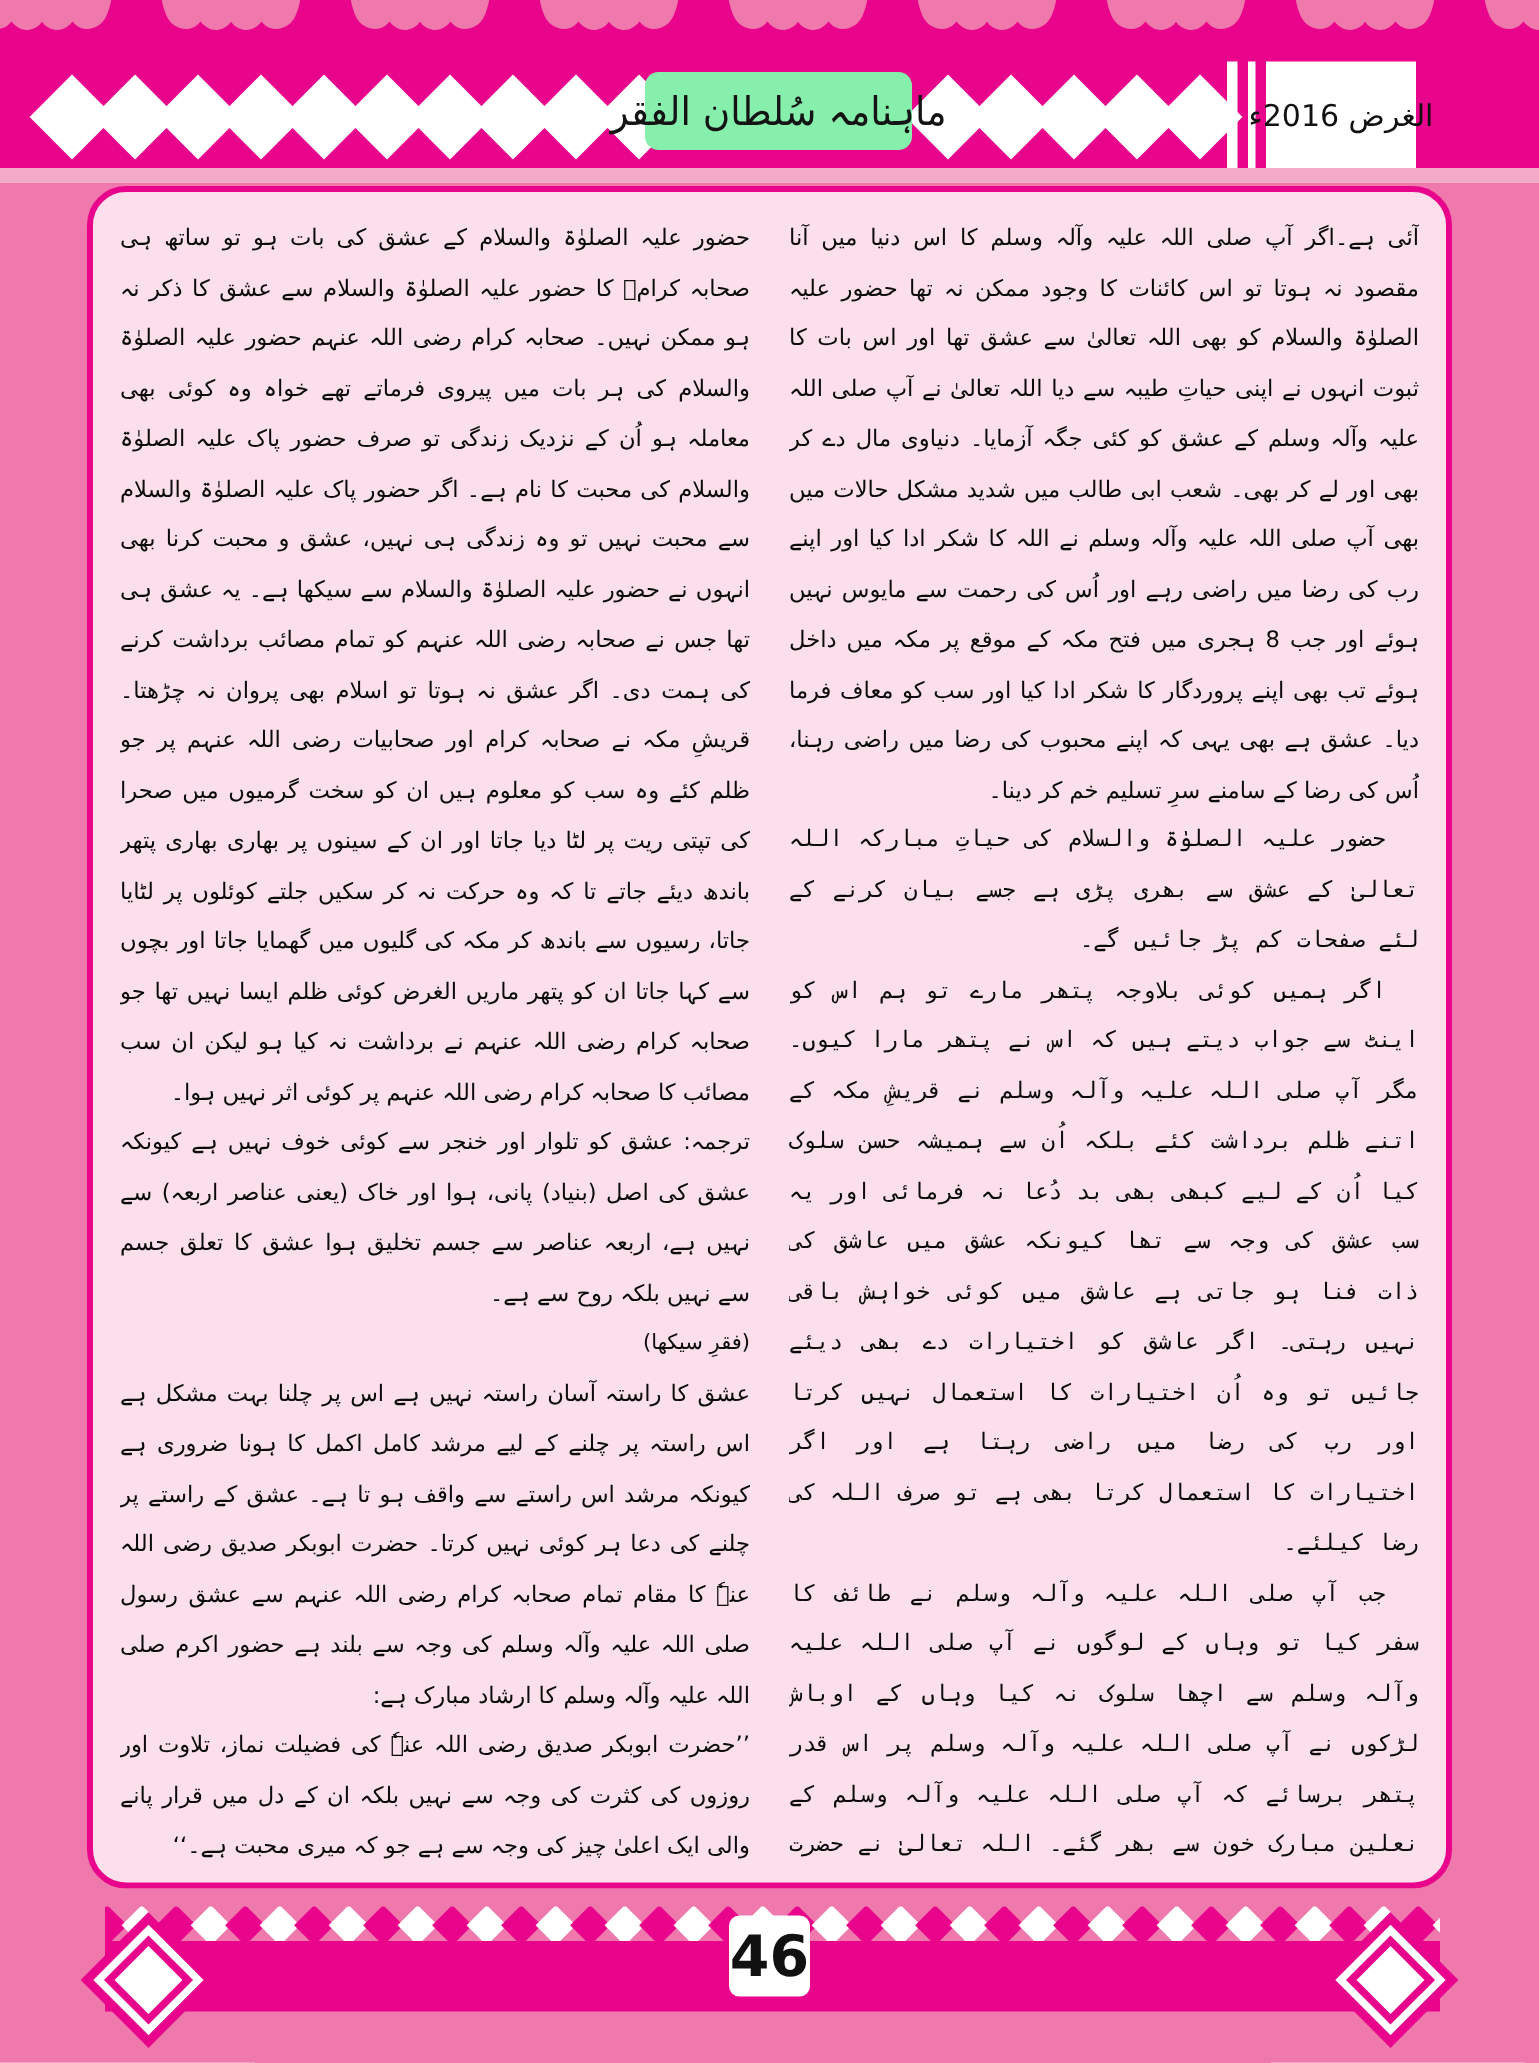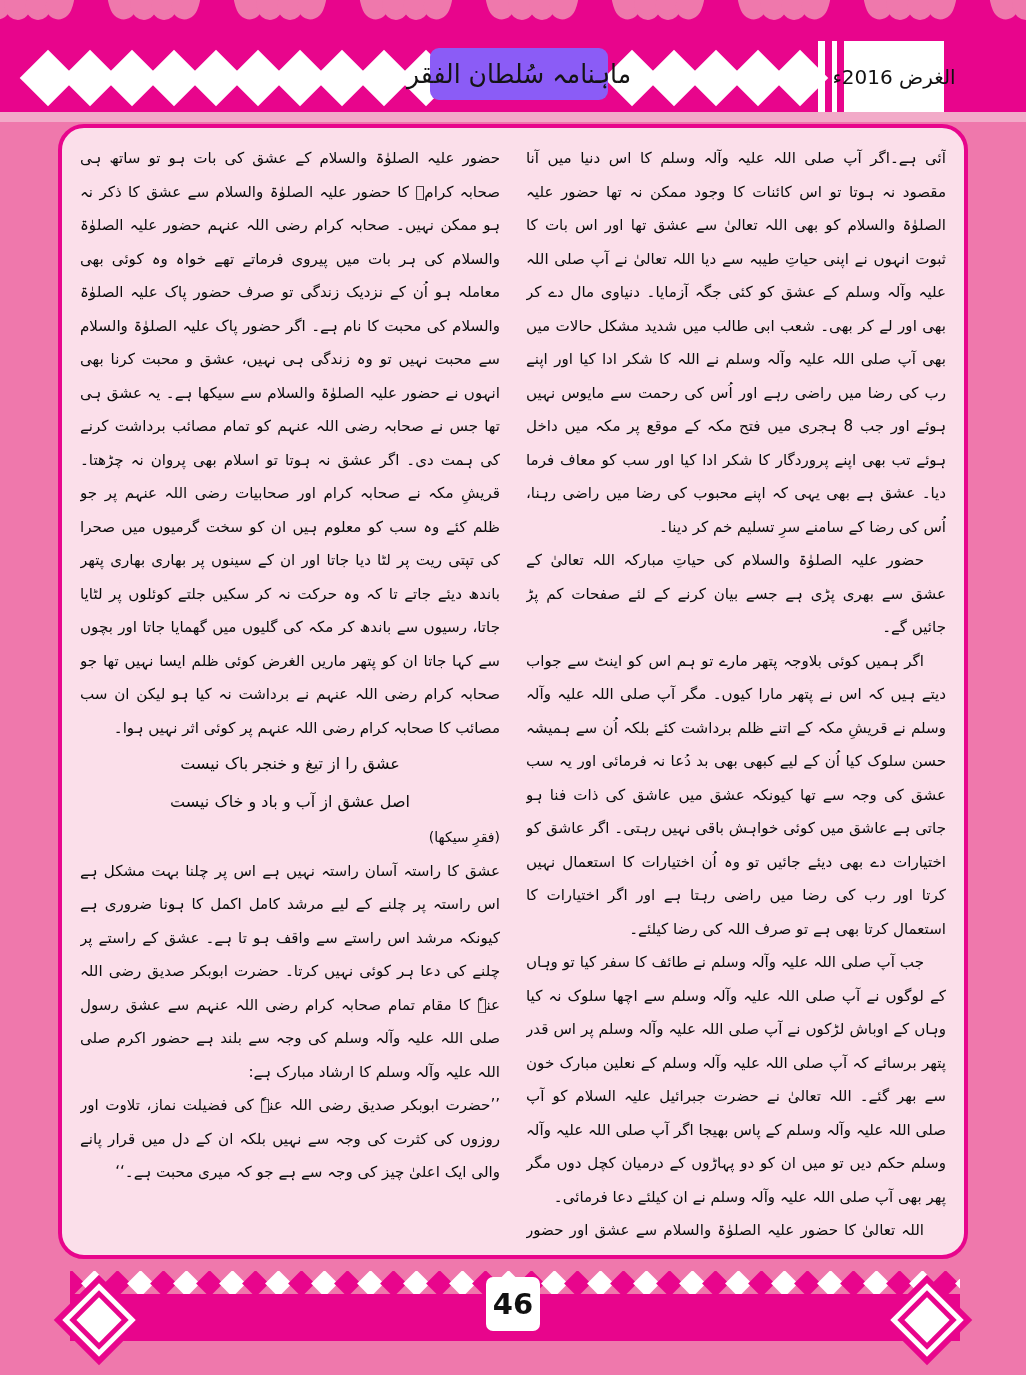--- a/index.html
+++ b/index.html
@@ -35,21 +35,21 @@
     position:absolute; left:0; top:52px; height:52px; width:820px;
   }
   .dia {
     position:absolute; top:6px; width:40px; height:40px;
     background:#ffffff; transform:rotate(45deg);
   }
 
   .logo-plate {
     position:absolute; left:430px; top:48px;
     width:178px; height:52px;
-    background:#8b5cf6; border-radius:9px;
+    background:#86efac; border-radius:9px;
     display:flex; align-items:center; justify-content:center;
   }
   .logo-text {
     font-size:25px; color:#141414; white-space:nowrap;
     font-family:"DejaVu Sans", sans-serif; direction:rtl;
     transform:scaleY(1.05);
   }
 
   .date-plate {
     position:absolute; left:844px; top:41px;
@@ -93,21 +93,21 @@
     direction:rtl;
     text-align:justify;
     font-family:"DejaVu Sans", sans-serif;
     font-size:15.1px;
     line-height:33.5px;
     color:#0b0b0b;
     overflow:hidden;
   }
   .col p { margin:0 0 0 0; text-align:justify; }
   .col p.cont { text-indent:0; }
-  .col p.indent { text-indent:22px; }
+  .col p.indent { text-indent:22px;font-family:Liberation Mono, monospace; }
 
   .verse {
     direction:rtl; text-align:center;
     line-height:38px; font-size:16px;
     letter-spacing:5px;
     font-family:"DejaVu Sans", sans-serif;
   }
   .verse-line { white-space:nowrap; }
   .attrib { direction:rtl; text-align:left; font-size:14px; }
   .quote { direction:rtl; text-align:justify; }
@@ -131,21 +131,21 @@
   .foot-bar {
     position:absolute; left:70px; top:35px; width:890px; height:47px;
     background:#e8058c;
   }
   .pagenum {
     position:absolute; left:486px; top:18px;
     width:54px; height:54px;
     background:#ffffff; border-radius:7px;
     display:flex; align-items:center; justify-content:center;
     font-family:"DejaVu Sans", sans-serif;
-    font-weight:bold; font-size:29px; color:#111;
+    font-weight:bold; font-size:38px; color:#111;
     z-index:6;
   }
   .corner { position:absolute; width:86px; height:86px; top:18px; }
   .corner.left  { left:56px; }
   .corner.right { right:56px; }
   .cdia {
     position:absolute; transform:rotate(45deg);
   }
   .cdia.d1 { left:11px; top:11px; width:64px; height:64px; background:#e8058c; }
   .cdia.d2 { left:17px; top:17px; width:52px; height:52px; background:#ffffff; }
@@ -247,24 +247,21 @@
       <p class="cont">آئی ہے۔اگر آپ صلی اللہ علیہ وآلہ وسلم کا اس دنیا میں آنا مقصود نہ ہوتا تو اس کائنات کا وجود ممکن نہ تھا حضور علیہ الصلوٰۃ والسلام کو بھی اللہ تعالیٰ سے عشق تھا اور اس بات کا ثبوت انہوں نے اپنی حیاتِ طیبہ سے دیا اللہ تعالیٰ نے آپ صلی اللہ علیہ وآلہ وسلم کے عشق کو کئی جگہ آزمایا۔ دنیاوی مال دے کر بھی اور لے کر بھی۔ شعب ابی طالب میں شدید مشکل حالات میں بھی آپ صلی اللہ علیہ وآلہ وسلم نے اللہ کا شکر ادا کیا اور اپنے رب کی رضا میں راضی رہے اور اُس کی رحمت سے مایوس نہیں ہوئے اور جب 8 ہجری میں فتح مکہ کے موقع پر مکہ میں داخل ہوئے تب بھی اپنے پروردگار کا شکر ادا کیا اور سب کو معاف فرما دیا۔ عشق ہے بھی یہی کہ اپنے محبوب کی رضا میں راضی رہنا، اُس کی رضا کے سامنے سرِ تسلیم خم کر دینا۔</p>
       <p class="indent">حضور علیہ الصلوٰۃ والسلام کی حیاتِ مبارکہ اللہ تعالیٰ کے عشق سے بھری پڑی ہے جسے بیان کرنے کے لئے صفحات کم پڑ جائیں گے۔</p>
       <p class="indent">اگر ہمیں کوئی بلاوجہ پتھر مارے تو ہم اس کو اینٹ سے جواب دیتے ہیں کہ اس نے پتھر مارا کیوں۔ مگر آپ صلی اللہ علیہ وآلہ وسلم نے قریشِ مکہ کے اتنے ظلم برداشت کئے بلکہ اُن سے ہمیشہ حسن سلوک کیا اُن کے لیے کبھی بھی بد دُعا نہ فرمائی اور یہ سب عشق کی وجہ سے تھا کیونکہ عشق میں عاشق کی ذات فنا ہو جاتی ہے عاشق میں کوئی خواہش باقی نہیں رہتی۔ اگر عاشق کو اختیارات دے بھی دیئے جائیں تو وہ اُن اختیارات کا استعمال نہیں کرتا اور رب کی رضا میں راضی رہتا ہے اور اگر اختیارات کا استعمال کرتا بھی ہے تو صرف اللہ کی رضا کیلئے۔</p>
       <p class="indent">جب آپ صلی اللہ علیہ وآلہ وسلم نے طائف کا سفر کیا تو وہاں کے لوگوں نے آپ صلی اللہ علیہ وآلہ وسلم سے اچھا سلوک نہ کیا وہاں کے اوباش لڑکوں نے آپ صلی اللہ علیہ وآلہ وسلم پر اس قدر پتھر برسائے کہ آپ صلی اللہ علیہ وآلہ وسلم کے نعلین مبارک خون سے بھر گئے۔ اللہ تعالیٰ نے حضرت جبرائیل علیہ السلام کو آپ صلی اللہ علیہ وآلہ وسلم کے پاس بھیجا اگر آپ صلی اللہ علیہ وآلہ وسلم حکم دیں تو میں ان کو دو پہاڑوں کے درمیان کچل دوں مگر پھر بھی آپ صلی اللہ علیہ وآلہ وسلم نے ان کیلئے دعا فرمائی۔</p>
       <p class="indent">اللہ تعالیٰ کا حضور علیہ الصلوٰۃ والسلام سے عشق اور حضور علیہ الصلوٰۃ والسلام کا اللہ تعالیٰ سے عشق کو عام الفاظ میں بیان نہیں کیا جا سکتا۔ عشق ایک لا محدود جذبہ ہے جس کی کوئی انتہا نہیں ہے۔</p>
 
     </div>
 
     <div class="col">
       <p class="cont">حضور علیہ الصلوٰۃ والسلام کے عشق کی بات ہو تو ساتھ ہی صحابہ کرامؓ کا حضور علیہ الصلوٰۃ والسلام سے عشق کا ذکر نہ ہو ممکن نہیں۔ صحابہ کرام رضی اللہ عنہم حضور علیہ الصلوٰۃ والسلام کی ہر بات میں پیروی فرماتے تھے خواہ وہ کوئی بھی معاملہ ہو اُن کے نزدیک زندگی تو صرف حضور پاک علیہ الصلوٰۃ والسلام کی محبت کا نام ہے۔ اگر حضور پاک علیہ الصلوٰۃ والسلام سے محبت نہیں تو وہ زندگی ہی نہیں، عشق و محبت کرنا بھی انہوں نے حضور علیہ الصلوٰۃ والسلام سے سیکھا ہے۔ یہ عشق ہی تھا جس نے صحابہ رضی اللہ عنہم کو تمام مصائب برداشت کرنے کی ہمت دی۔ اگر عشق نہ ہوتا تو اسلام بھی پروان نہ چڑھتا۔ قریشِ مکہ نے صحابہ کرام اور صحابیات رضی اللہ عنہم پر جو ظلم کئے وہ سب کو معلوم ہیں ان کو سخت گرمیوں میں صحرا کی تپتی ریت پر لٹا دیا جاتا اور ان کے سینوں پر بھاری بھاری پتھر باندھ دیئے جاتے تا کہ وہ حرکت نہ کر سکیں جلتے کوئلوں پر لٹایا جاتا، رسیوں سے باندھ کر مکہ کی گلیوں میں گھمایا جاتا اور بچوں سے کہا جاتا ان کو پتھر ماریں الغرض کوئی ظلم ایسا نہیں تھا جو صحابہ کرام رضی اللہ عنہم نے برداشت نہ کیا ہو لیکن ان سب مصائب کا صحابہ کرام رضی اللہ عنہم پر کوئی اثر نہیں ہوا۔</p>
-      <div class="verse">
-        <div class="verse-line">عشق را از تیغ و خنجر باک نیست</div>
-        <div class="verse-line">اصل عشق از آب و باد و خاک نیست</div>
-      </div>
+      <p class="cont">ترجمہ: عشق کو تلوار اور خنجر سے کوئی خوف نہیں ہے کیونکہ عشق کی اصل (بنیاد) پانی، ہوا اور خاک (یعنی عناصر اربعہ) سے نہیں ہے، اربعہ عناصر سے جسم تخلیق ہوا عشق کا تعلق جسم سے نہیں بلکہ روح سے ہے۔</p>
       <p class="attrib">(فقرِ سیکھا)</p>
       <p class="cont">عشق کا راستہ آسان راستہ نہیں ہے اس پر چلنا بہت مشکل ہے اس راستہ پر چلنے کے لیے مرشد کامل اکمل کا ہونا ضروری ہے کیونکہ مرشد اس راستے سے واقف ہو تا ہے۔ عشق کے راستے پر چلنے کی دعا ہر کوئی نہیں کرتا۔ حضرت ابوبکر صدیق رضی اللہ عنہٗ کا مقام تمام صحابہ کرام رضی اللہ عنہم سے عشق رسول صلی اللہ علیہ وآلہ وسلم کی وجہ سے بلند ہے حضور اکرم صلی اللہ علیہ وآلہ وسلم کا ارشاد مبارک ہے:</p>
       <p class="quote">’’حضرت ابوبکر صدیق رضی اللہ عنہٗ کی فضیلت نماز، تلاوت اور روزوں کی کثرت کی وجہ سے نہیں بلکہ ان کے دل میں قرار پانے والی ایک اعلیٰ چیز کی وجہ سے ہے جو کہ میری محبت ہے۔‘‘</p>
 
     </div>
 
   </div>
 </div>
 
 <div class="footer">

